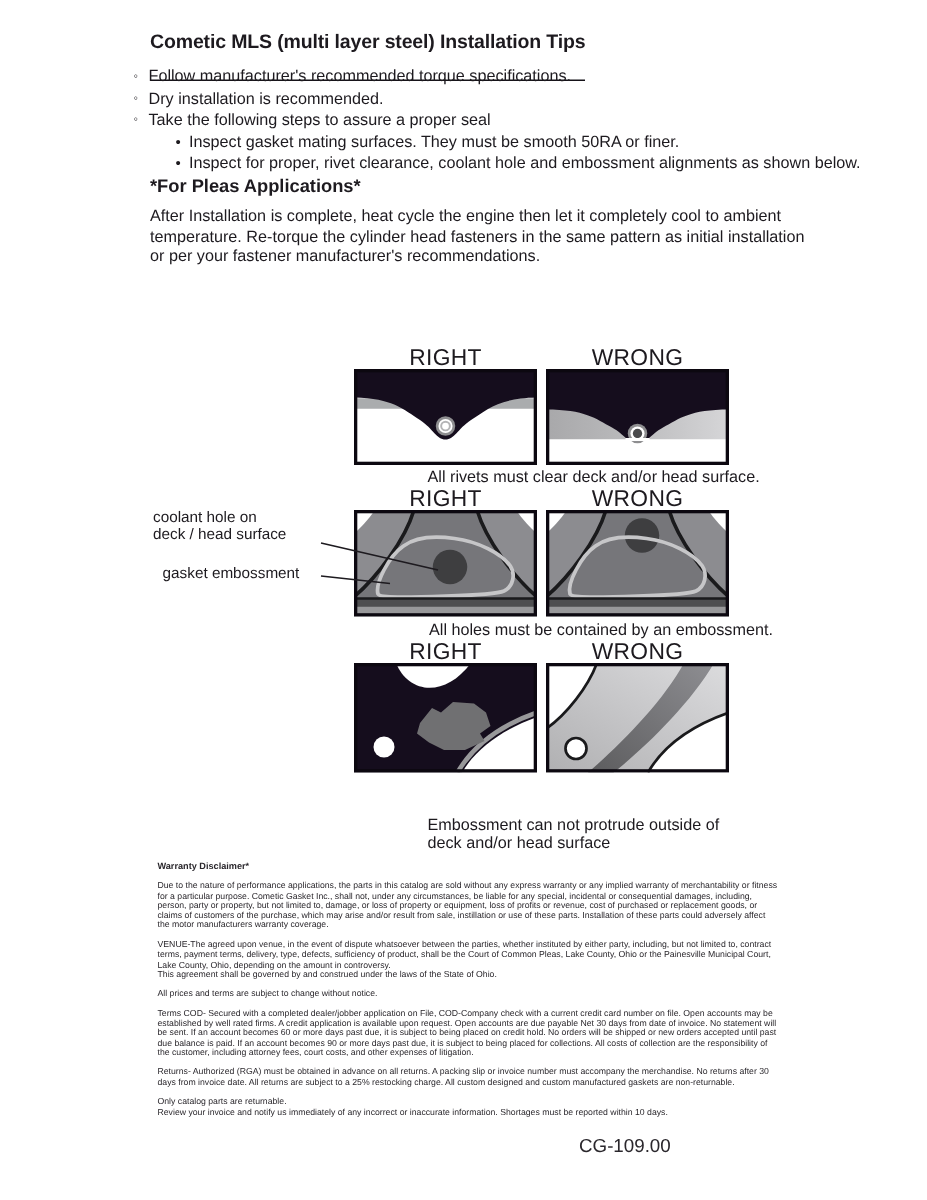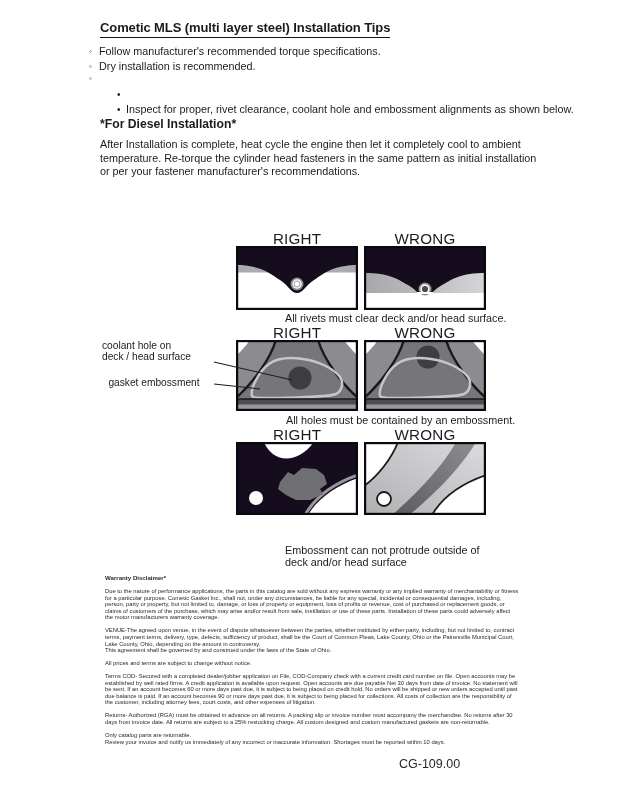--- a/index.html
+++ b/index.html
@@ -5,21 +5,21 @@
   * { margin:0; padding:0; box-sizing:border-box; }
   html,body { background:#e8e8e8; }
   #page {
     position:relative; width:618px; height:800px; background:#ffffff;
     font-family:"Liberation Sans","DejaVu Sans",sans-serif; color:#1d1a1f;
     overflow:hidden; margin:0 auto;
   }
   .abs { position:absolute; }
   #title {
     left:100px; top:20px; font-size:13px; font-weight:bold;
-    border-bottom:1.8px solid #151218; padding-bottom:2px; letter-spacing:-0.1px;
+    border-bottom:1.8px solid #151218; padding-bottom:18px; letter-spacing:-0.1px;
   }
   #tips { left:89px; top:45px; font-size:10.8px; }
   .tip-row { display:flex; height:14.6px; align-items:baseline; }
   .tip-row .mk { width:10px; font-size:8.5px; position:relative; top:-1px; }
   .tip-row.sub { margin-left:28px; }
   .tip-row.sub .mk { width:9px; font-size:10px; top:0; }
   #diesel { left:100px; top:118px; width:460px; font-size:10.8px; line-height:13.4px; }
   #diesel h2 { font-size:12.2px; font-weight:bold; margin-bottom:6px; }
   #diesel p { white-space:pre-line; margin-top:7px; }
   .fig-label { font-size:15.2px; font-weight:normal; text-align:center; width:122px; letter-spacing:0.2px; }
@@ -28,52 +28,54 @@
   .fig-caption { font-size:10.8px; line-height:12.2px;margin-left:48px; }
   #fig2-labels {
     left:102px; top:340px; width:105px; text-align:left;
     font-size:10.2px; line-height:11.4px; white-space:pre-line;
   }
   #fig2-label-embossment { left:95px; top:377px; width:118px; text-align:center; font-size:10.2px; }
   #leader-lines { left:130px; top:338px; pointer-events:none; z-index:5; }
   #fineprint { left:105px; top:575px; width:414px; font-size:5.8px; line-height:6.6px; color:#2a272c; }
   #fineprint h3 { font-size:6.1px; font-weight:bold; }
   #fineprint p { white-space:pre-line; margin-top:6.4px; }
-  #page-number { left:399px; top:757px; font-size:12.5px; color:#2a272c; }
+  #page-number { left:386px; top:757px; font-size:12.5px; color:#2a272c; }
 </style>
 </head>
 <body>
 
 <div id="page">
 
   <div id="title" class="abs">Cometic MLS (multi layer steel) Installation Tips</div>
 
   <div id="tips" class="abs">
     <div class="tip-row">
       <span class="mk">◦</span>
       <span>Follow manufacturer's recommended torque specifications.</span>
     </div>
     <div class="tip-row">
       <span class="mk">◦</span>
       <span>Dry installation is recommended.</span>
     </div>
     <div class="tip-row">
       <span class="mk">◦</span>
+      <span>Take the following steps to assure a proper seal</span>
     </div>
     <div class="tip-row sub">
       <span class="mk">•</span>
+      <span>Inspect gasket mating surfaces.  They must be smooth 50RA or finer.</span>
     </div>
     <div class="tip-row sub">
       <span class="mk">•</span>
       <span>Inspect for proper, rivet clearance, coolant hole and embossment alignments as shown below.</span>
     </div>
   </div>
 
   <div id="diesel" class="abs">
-    <h2>*For Diesel Installation*</h2>
+    <h2>*For Pleas Applications*</h2>
     <p>After Installation is complete, heat cycle the engine then let it completely cool to ambient
 temperature. Re-torque the cylinder head fasteners in the same pattern as initial installation
 or per your fastener manufacturer's recommendations.</p>
   </div>
 
   <div class="abs fig-label" style="left:236px; top:230px;">RIGHT</div>
   <div class="abs fig-label" style="left:364px; top:230px;">WRONG</div>
 
   <div class="abs fig-box" style="left:236px; top:246px; height:64px;">
     <svg viewBox="0 0 122 64" preserveAspectRatio="none">

